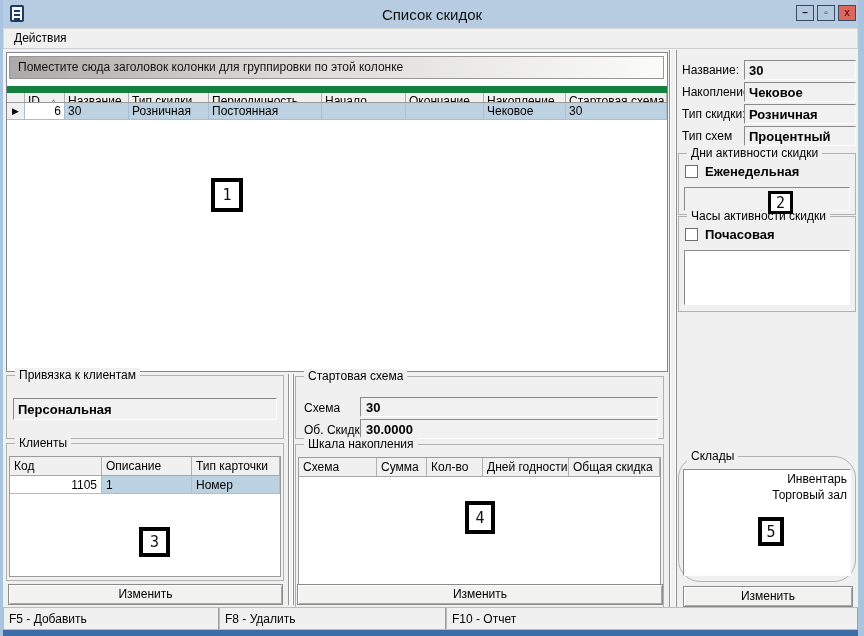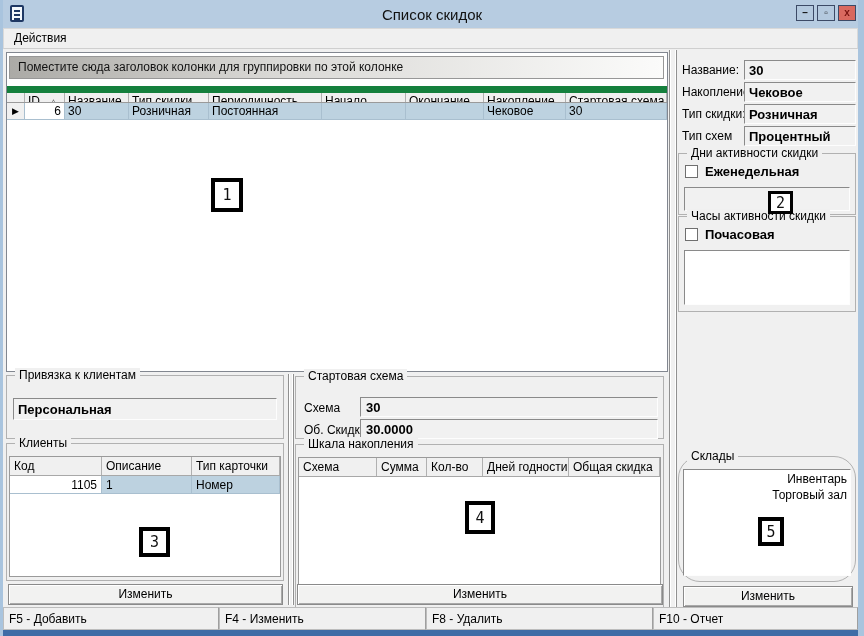--- a/index.html
+++ b/index.html
@@ -261,21 +261,20 @@
       <div class="wh-list sunken" style="background:#fff;">
         <div class="wh-item">Инвентарь</div>
         <div class="wh-item">Торговый зал</div>
       </div>
     </div>
     <div class="btn btn-r">Изменить</div>
   </div>
 
   <div class="statusbar">
     <div class="status-cell sc0">F5 - Добавить</div>
-    <div class="status-cell sc1">F4 - Изменить</div>
     <div class="status-cell sc2">F8 - Удалить</div>
     <div class="status-cell sc3">F10 - Отчет</div>
   </div>
   <div class="bottom-strip"></div>
 
   <div class="ann ann1">1</div>
   <div class="ann ann2">2</div>
   <div class="ann ann3">3</div>
   <div class="ann ann4">4</div>
   <div class="ann ann5">5</div>

